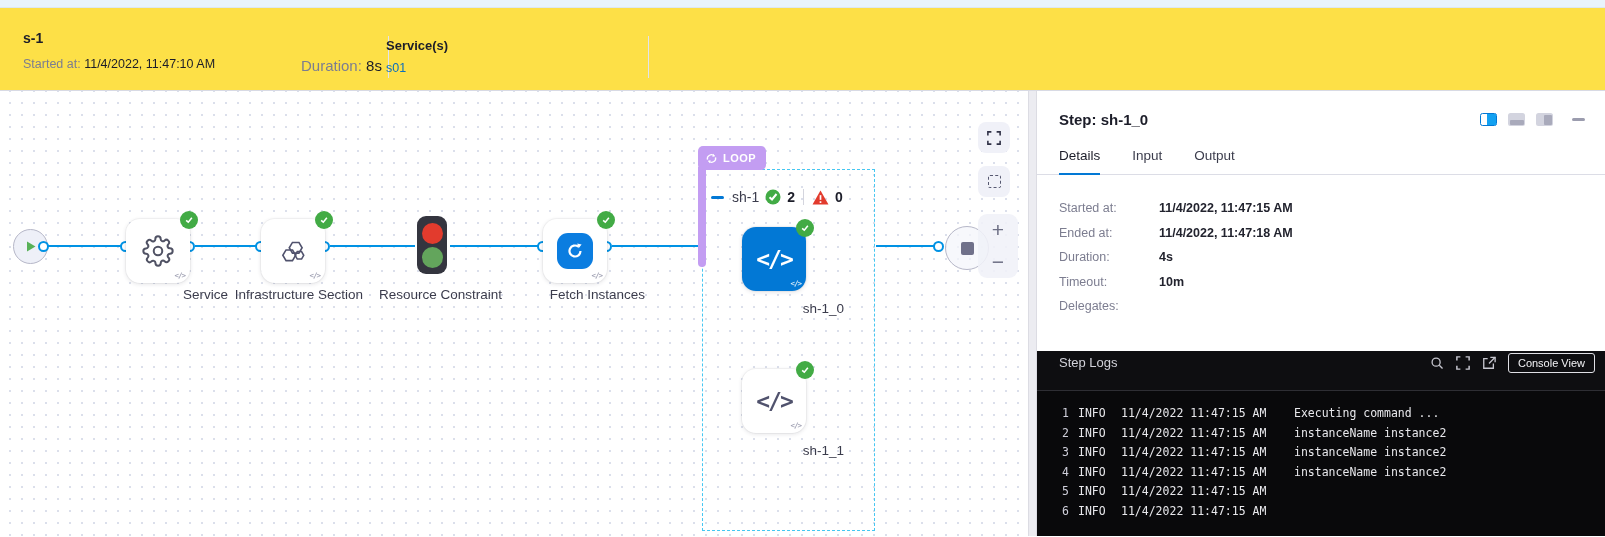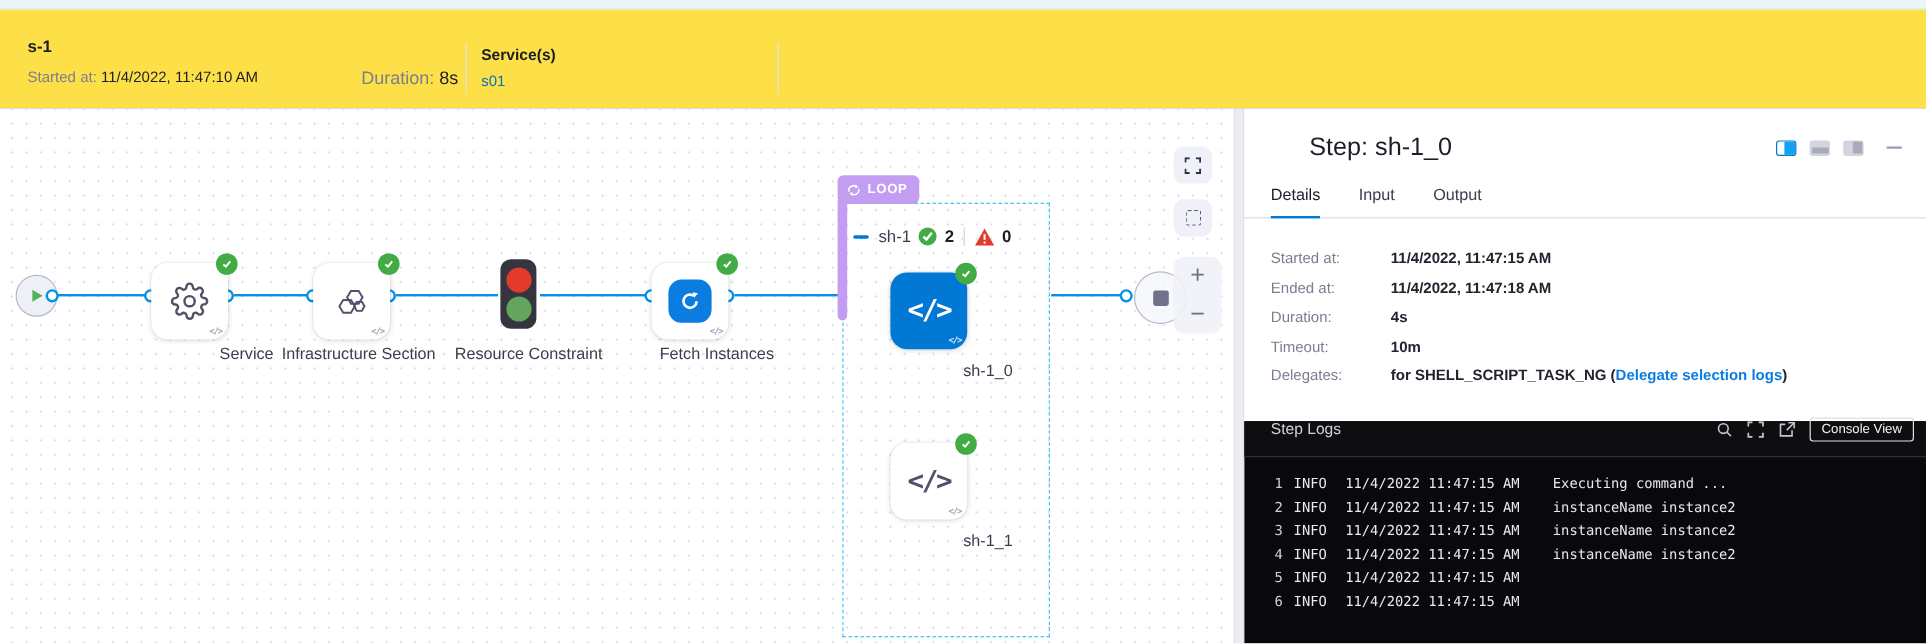--- a/index.html
+++ b/index.html
@@ -71,21 +71,21 @@
   
   .ctrl-btn { position:absolute; left:978px; width:32px; height:31px; background:#f0f1f8; border-radius:8px;
               display:flex; align-items:center; justify-content:center; cursor:pointer; }
   .marquee-ic { width:13px; height:13px; border:1.3px dashed #565highlight; border:1.3px dashed #565870; border-radius:2px; }
   .zoom-panel { position:absolute; left:978px; top:123px; width:40px; height:64px; background:rgba(240,241,248,.88);
                 border-radius:9px; display:flex; flex-direction:column; align-items:center; justify-content:space-around; z-index:3; }
   .zoom-glyph { font-size:21px; color:#6e7086; line-height:18px; cursor:pointer; font-weight:400; }
 
   
   .panel-head { display:flex; align-items:center; padding:20px 20px 0 22px; }
-  .panel-title { font-size:21px; font-weight:400; color:#1c1d29; flex:1;margin-left:32px; }
+  .panel-title { font-size:15px; font-weight:700; color:#1c1d29; flex:1; }
   .layout-ics { display:flex; align-items:center; gap:11px; }
   .lic { width:17px; height:13px; border-radius:2.5px; cursor:pointer; position:relative; }
   .lic1 { border:1.5px solid #0278d5; background:#fff; }
   .lic1::after { content:""; position:absolute; right:0; top:0; bottom:0; width:60%; background:#13a1f1; }
   .lic2 { background:#d3d4df; }
   .lic2::after { content:""; position:absolute; left:1.5px; right:1.5px; bottom:1.5px; height:5px; border-radius:1px; background:#a9aabb; }
   .lic3 { background:#d3d4df; }
   .lic3::after { content:""; position:absolute; right:1.5px; top:1.5px; bottom:1.5px; width:8px; border-radius:1px; background:#a9aabb; }
   .min-dash { width:13px; height:2.5px; background:#9b9cae; border-radius:2px; margin-left:8px; cursor:pointer; }
 
@@ -93,21 +93,21 @@
   .tab { font-size:13.5px; color:#3b3c4c; padding-bottom:10px; cursor:pointer; }
   .tab.active { font-weight:400; color:#1c1d29; border-bottom:2.5px solid #0278d5; margin-bottom:-1px; }
 
   .details { padding:26px 22px 0 22px; }
   .drow { display:flex; margin-bottom:10.5px; font-size:12.5px; line-height:14px; }
   .dlabel { width:100px; color:#7c7d90; }
   .dvalue { color:#22232e; font-weight:700; }
   .dlink { color:#0a7ee0; font-weight:700; cursor:pointer; }
 
   .logs { position:absolute; left:0; right:0; bottom:0; height:185px; background:#09090b; }
-  .logs-head { height:30px; background:#0e0e11; border-bottom:1px solid #2e2e34; display:flex; align-items:center; padding:0 10px 16px 22px; }
+  .logs-head { height:40px; background:#0e0e11; border-bottom:1px solid #2e2e34; display:flex; align-items:center; padding:0 10px 16px 22px; }
   .logs-title { flex:1; font-size:13px; color:#d2d2da; }
   .log-ic { display:flex; align-items:center; justify-content:center; width:26px; height:22px; cursor:pointer; }
   .console-btn { border:1px solid #dfdfe5; border-radius:3px; color:#f2f2f5; font-size:11px; padding:3px 9px; margin-left:6px; cursor:pointer; background:transparent; font-family:"Liberation Sans", sans-serif; }
   .log-body { padding:13px 0 0 18px; font-family:"DejaVu Sans Mono", monospace; font-size:11.5px; color:#e8e8ec; }
   .log-row { display:flex; line-height:19.5px; white-space:pre; }
   .ln { width:14px; text-align:right; color:#cfcfda; }
   .lv { width:38px; margin-left:9px; }
   .lt { width:168px; margin-left:5px; }
   .lm { margin-left:5px; }
 </style>
@@ -120,21 +120,21 @@
   <div class="pipe-name">s-1</div>
   <div class="started-row">
     <span>Started at:</span>
     <b>11/4/2022, 11:47:10 AM</b>
   </div>
   <div class="duration-row">
     <span>Duration:</span>
     <b>8s</b>
   </div>
   <div class="hdr-divider" style="left:388px"></div>
-  <div class="hdr-col" style="left:401px">
+  <div class="hdr-col" style="left:386px">
     <div class="cap">Service(s)</div>
     <div class="lnk">s01</div>
   </div>
   <div class="hdr-divider" style="left:648px"></div>
 </div>
 
 <div class="main">
 
   <div class="canvas">
 
@@ -311,23 +311,20 @@
       <div class="drow">
         <div class="dlabel">Duration:</div>
         <div class="dvalue">4s</div>
       </div>
       <div class="drow">
         <div class="dlabel">Timeout:</div>
         <div class="dvalue">10m</div>
       </div>
       <div class="drow">
         <div class="dlabel">Delegates:</div>
-        <div class="dvalue">
-          <span>for SHELL_SCRIPT_TASK_NG (</span><span class="dlink">Delegate selection logs</span><span>)</span>
-        </div>
       </div>
     </div>
 
     <div class="logs">
       <div class="logs-head">
         <div class="logs-title">Step Logs</div>
         <div class="log-ic">
           <svg width="14" height="14" viewBox="0 0 16 16" fill="none" stroke="#c6c6cf" stroke-width="1.5">
             <circle cx="7" cy="7" r="4.6"></circle>
               <line x1="10.6" y1="10.6" x2="14.3" y2="14.3"></line>

